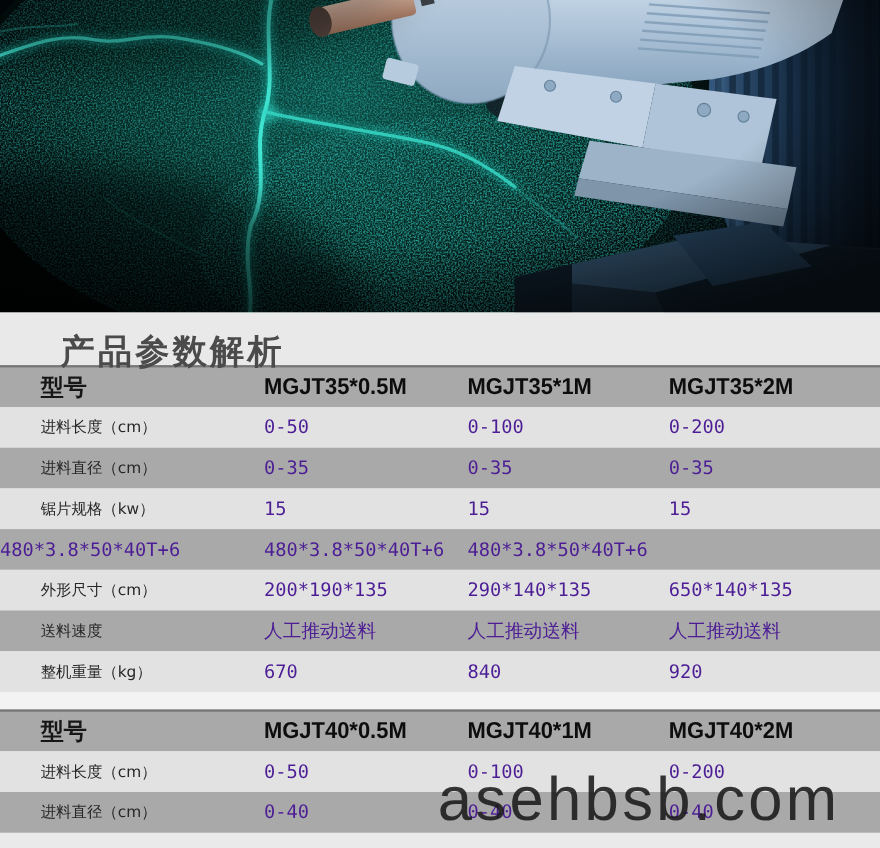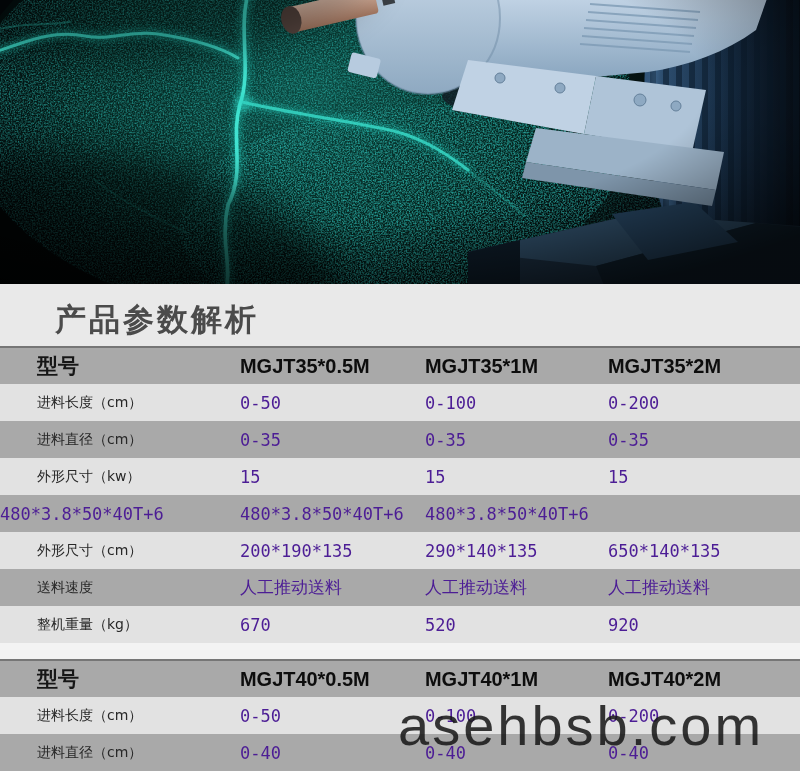--- a/index.html
+++ b/index.html
@@ -8,21 +8,21 @@
     width:800px;height:771px;overflow:hidden;position:relative;
     font-family:"DejaVu Sans","Liberation Sans",sans-serif;
     background:#eaeaea;
   }
   
   .hero{width:800px;height:284px;background:#04090b;position:relative;overflow:hidden;}
   .hero svg{display:block;}
   
   .panel{width:800px;background:#e9e9e9;position:relative;}
   .section-title{
-    height:62px;padding:15px 0 0 55px;
+    height:48px;padding:15px 0 0 55px;
     font-size:31px;font-weight:bold;color:#4b4b4b;letter-spacing:3px;
     font-family:"DejaVu Sans","Liberation Sans",sans-serif;
   }
   .spec-table{width:800px;}
   .trow{
     display:grid;grid-template-columns:240px 185px 183px 1fr;
     align-items:center;height:37px;
   }
   .thead{height:38px;background:#a9a9a9;border-top:2px solid #767676;}
   .light{background:#e2e2e2;}
@@ -190,21 +190,21 @@
         <div class="rvalue">0-100</div>
         <div class="rvalue">0-200</div>
       </div>
       <div class="trow dark">
         <div class="rlabel">进料直径（cm）</div>
         <div class="rvalue">0-35</div>
         <div class="rvalue">0-35</div>
         <div class="rvalue">0-35</div>
       </div>
       <div class="trow light">
-        <div class="rlabel">外形尺寸（kw）</div>
+        <div class="rlabel">锯片规格（kw）</div>
         <div class="rvalue">15</div>
         <div class="rvalue">15</div>
         <div class="rvalue">15</div>
       </div>
       <div class="trow dark">
         <div class="rvalue">480*3.8*50*40T+6</div>
         <div class="rvalue">480*3.8*50*40T+6</div>
         <div class="rvalue">480*3.8*50*40T+6</div>
       </div>
       <div class="trow light">
@@ -215,21 +215,21 @@
       </div>
       <div class="trow dark">
         <div class="rlabel">送料速度</div>
         <div class="rvalue">人工推动送料</div>
         <div class="rvalue">人工推动送料</div>
         <div class="rvalue">人工推动送料</div>
       </div>
       <div class="trow light">
         <div class="rlabel">整机重量（kg）</div>
         <div class="rvalue">670</div>
-        <div class="rvalue">520</div>
+        <div class="rvalue">840</div>
         <div class="rvalue">920</div>
       </div>
     </div>
   <div class="table-gap"></div>
   <div class="spec-table">
       <div class="trow thead">
         <div class="hlabel">型号</div>
         <div class="hmodel">MGJT40*0.5M</div>
         <div class="hmodel">MGJT40*1M</div>
         <div class="hmodel">MGJT40*2M</div>

